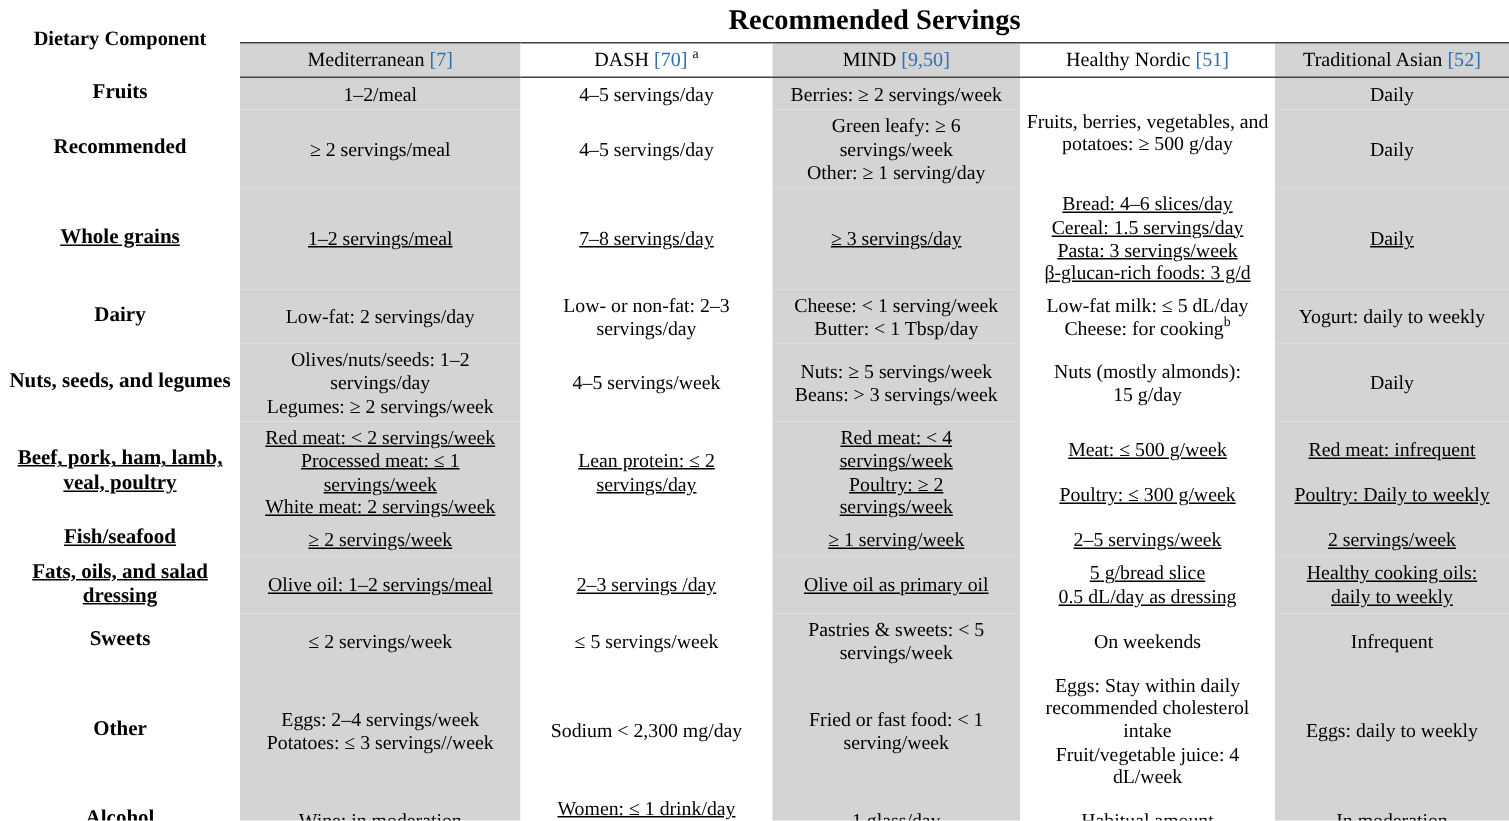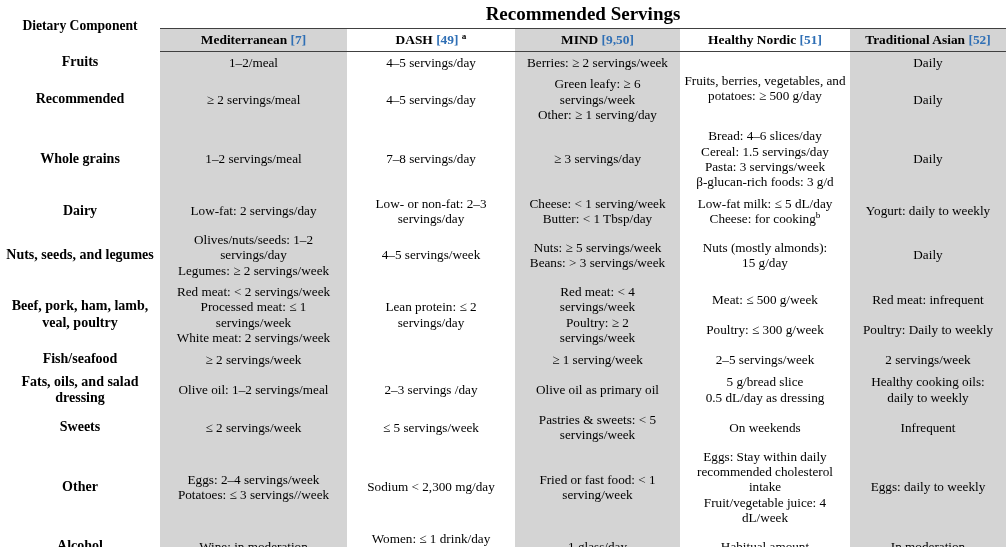--- a/index.html
+++ b/index.html
@@ -39,21 +39,21 @@
   col.c-mind      { width: 165px; }
   col.c-nordic    { width: 170px; }
   col.c-asian     { width: 156px; }
 
   
   .rule-top    { border-top: 1.6px solid #404040 !important; }
   .rule-head   { border-bottom: 1.6px solid #404040 !important; }
 
   tr.body-row > * { border-top: 1.15px solid #8a8a8a; }
   tr.first-body-row > * { border-top: 1.6px solid #3a3a3a; }
-  tr.heavy-rule > * { border-top: 1.7px solid #2f2f2f; }
+  tr.heavy-rule > * { border-top: 1.7px solid #2f2f2f; text-decoration: underline; }
 
   
   .shade { background: #d4d4d4; }
   .plain { background: #ffffff; }
 
   .hdr-group {
     font-weight: bold;
     text-align: left;
     padding-left: 6px;
     font-size: 19px;
@@ -61,21 +61,21 @@
   .hdr-component {
     font-weight: bold;
     text-align: left;
     padding-left: 10px;
     font-size: 13.6px;
     vertical-align: top;
     padding-top: 4px;
     margin-top: 16px;
   }
   .hdr-col {
-    font-weight: bold;
+    font-weight: normal;
     font-size: 13.4px;
   }
   .rowlabel {
     font-weight: bold;
     text-align: center;
     font-size: 14px;
     padding-left: 4px;
     padding-right: 4px;
   }
   .cite { color: #2f6fb5; }
@@ -104,21 +104,21 @@
         <th class="hdr-component" rowspan="2">Dietary Component</th>
         <th class="hdr-group" colspan="5">Recommended Servings</th>
       </tr>
       <tr>
         <th class="hdr-col shade rule-top rule-head">
           <span>Mediterranean</span>
           <span class="cite">[7]</span>
         </th>
         <th class="hdr-col plain rule-top rule-head">
           <span>DASH</span>
-          <span class="cite">[49]</span>
+          <span class="cite">[70]</span>
           <sup class="note">a</sup>
         </th>
         <th class="hdr-col shade rule-top rule-head">
           <span>MIND</span>
           <span class="cite">[9,50]</span>
         </th>
         <th class="hdr-col plain rule-top rule-head">
           <span>Healthy Nordic</span>
           <span class="cite">[51]</span>
         </th>

